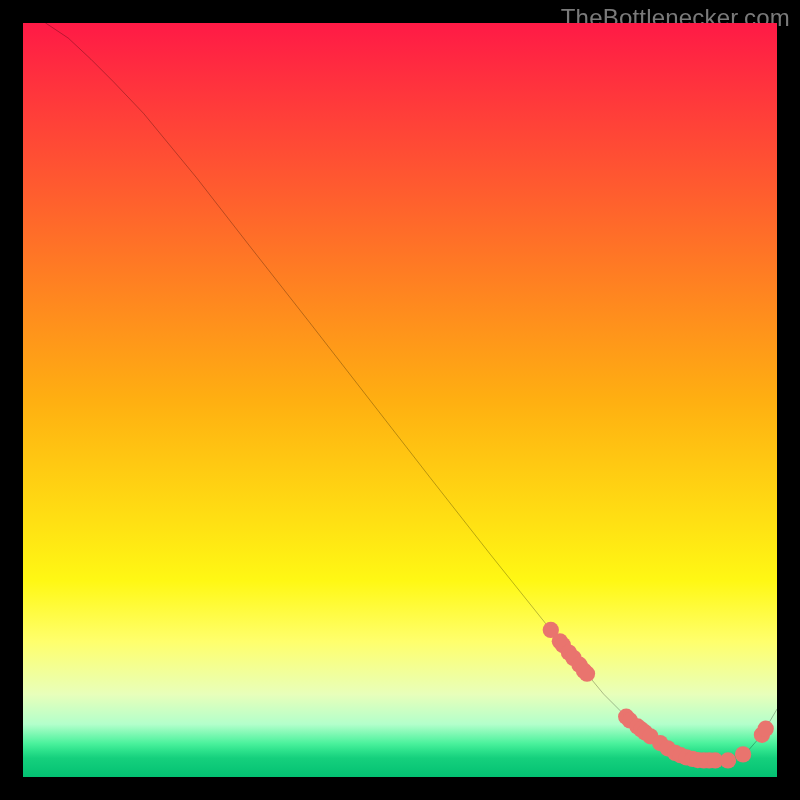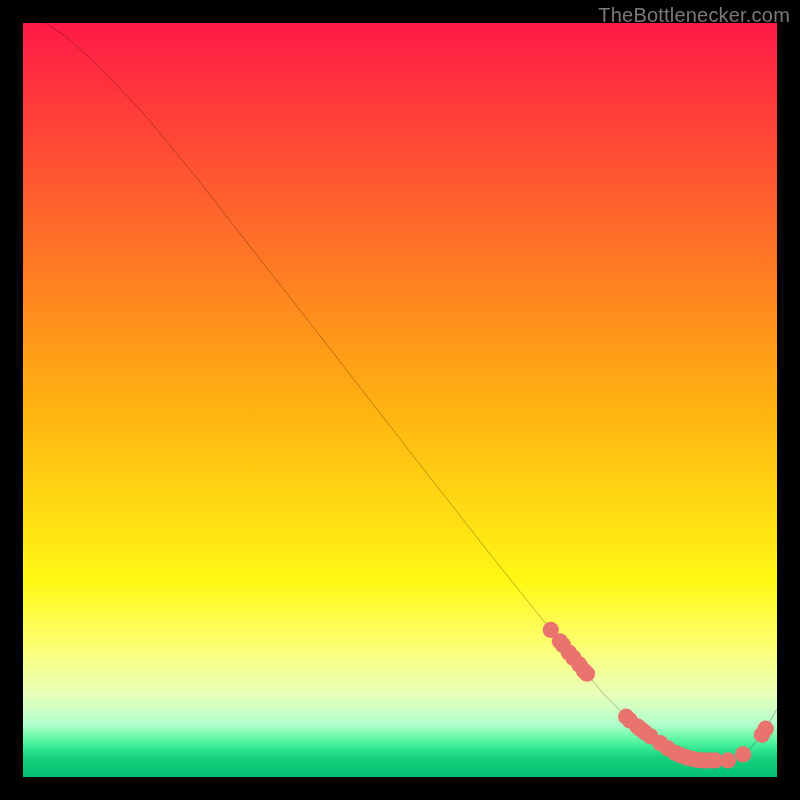--- a/index.html
+++ b/index.html
@@ -14,21 +14,21 @@
   .stage {
     position: relative;
     width: 800px;
     height: 800px;
   }
   .attribution {
     position: absolute;
     top: 4px;
     right: 10px;
     color: #7a7a7a;
-    font-size: 20px;
+    font-size: 24px;
     font-weight: 400;
     letter-spacing: 0.2px;
   }
   .plot {
     position: absolute;
     left: 23px;
     top: 23px;
     width: 754px;
     height: 754px;
     display: block;

